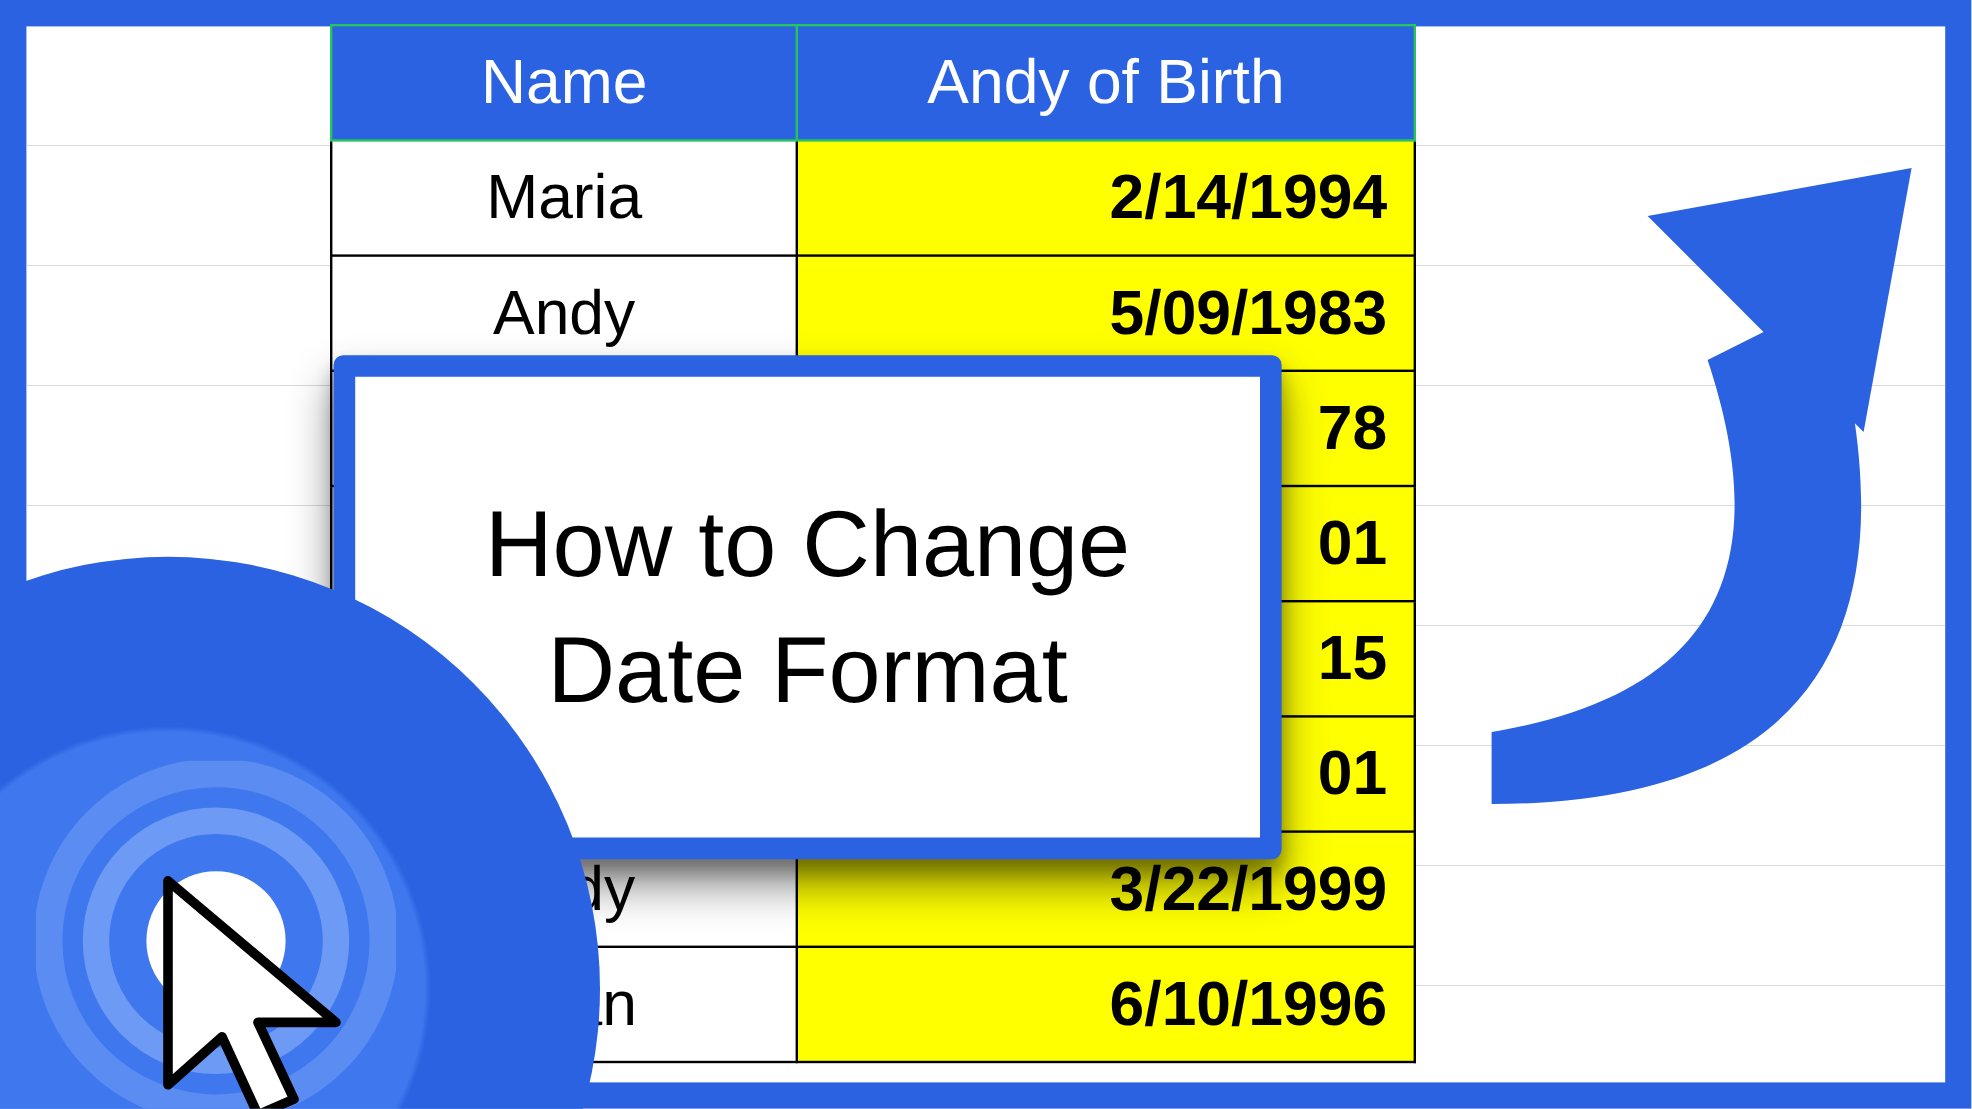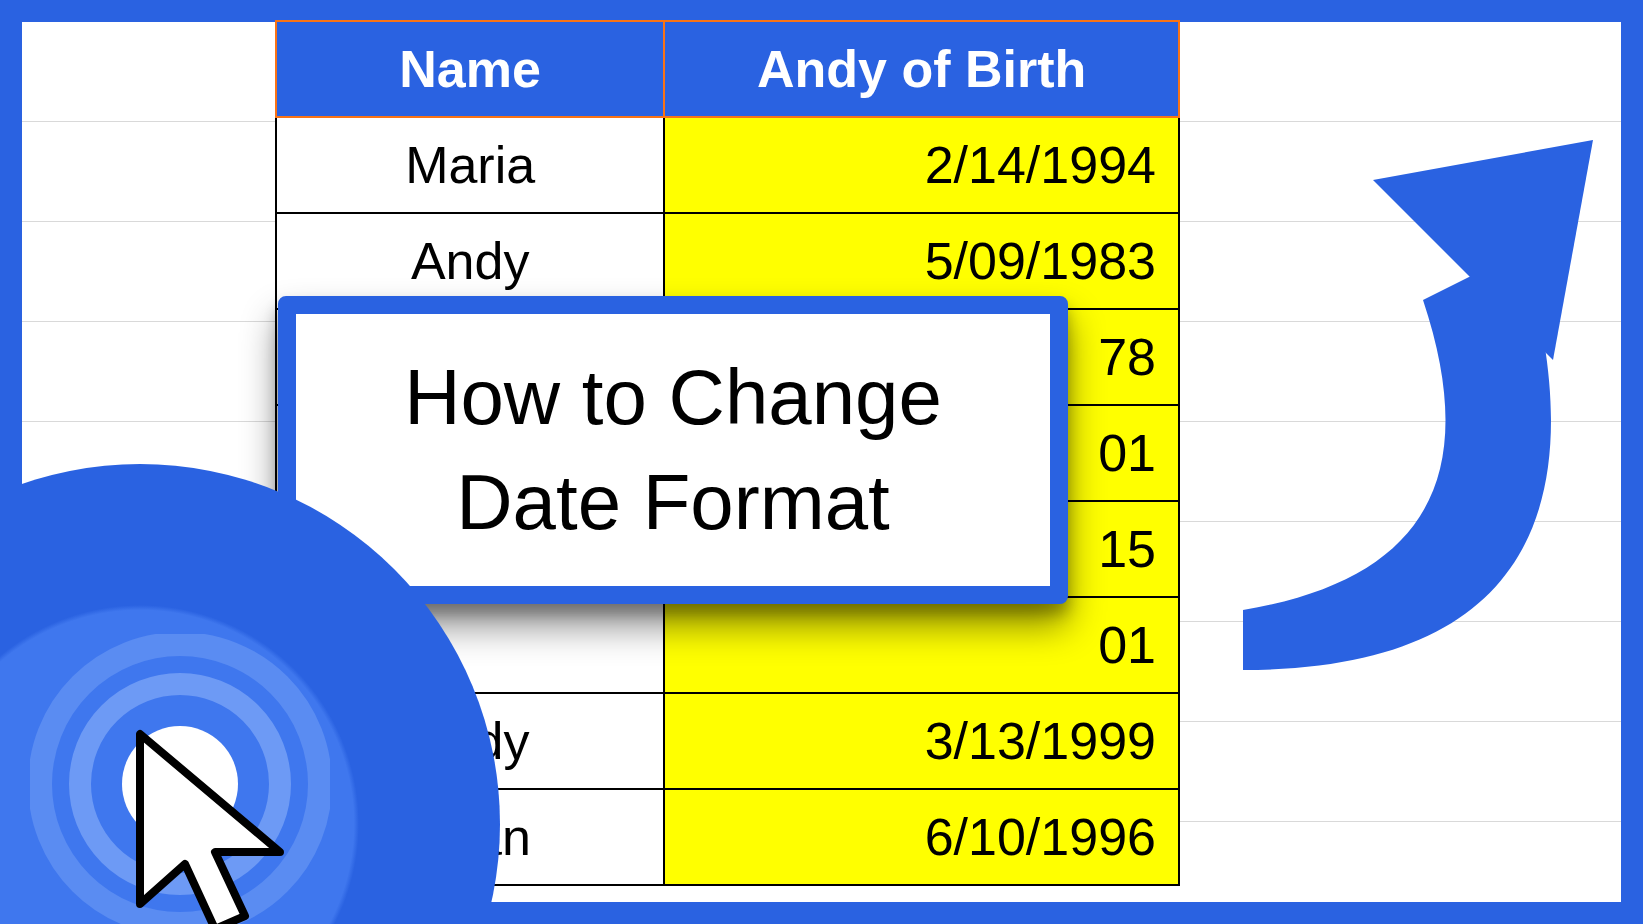--- a/index.html
+++ b/index.html
@@ -37,46 +37,46 @@
     table.data th, table.data td {
       border: 2px solid #000;
       font-size: 52px;
       padding: 12px 22px;
       height: 96px;
       vertical-align: middle;
     }
     table.data th {
       background: #2a62e1;
       color: #fff;
-      font-weight: 700;
+      font-weight: 400;
       text-align: center;
-      border: 2px solid #f97316;
+      border: 2px solid #22c55e;
     }
     table.data th.name { width: 43%; }
     table.data th.dob { width: 57%; }
     table.data td.name {
       text-align: center;
       background: #fff;
       color: #000;
       font-weight: 400;
       margin-left: 44px;
     }
     table.data td.dob {
       text-align: right;
       background: #ffff00;
       color: #000;
-      font-weight: 400;
+      font-weight: 700;
     }
     
     .title-card {
       position: absolute;
       left: 278px;
       top: 296px;
       width: 790px;
-      height: 308px;
+      height: 420px;
       background: #fff;
       border: 18px solid #2a62e1;
       border-radius: 8px;
       box-shadow: 0 22px 36px rgba(0,0,0,0.45), 0 10px 14px rgba(0,0,0,0.25);
       display: flex;
       align-items: center;
       justify-content: center;
       text-align: center;
     }
     .title-card .label {
@@ -152,21 +152,21 @@
       <tr>
         <td class="name"></td>
         <td class="dob">15</td>
       </tr>
       <tr>
         <td class="name"></td>
         <td class="dob">01</td>
       </tr>
       <tr>
         <td class="name">Andy</td>
-        <td class="dob">3/13/1999</td>
+        <td class="dob">3/22/1999</td>
       </tr>
       <tr>
         <td class="name">Ryan</td>
         <td class="dob">6/10/1996</td>
       </tr>
     </tbody>
   </table>
 </div>
 
 <div class="arrow-wrap">

